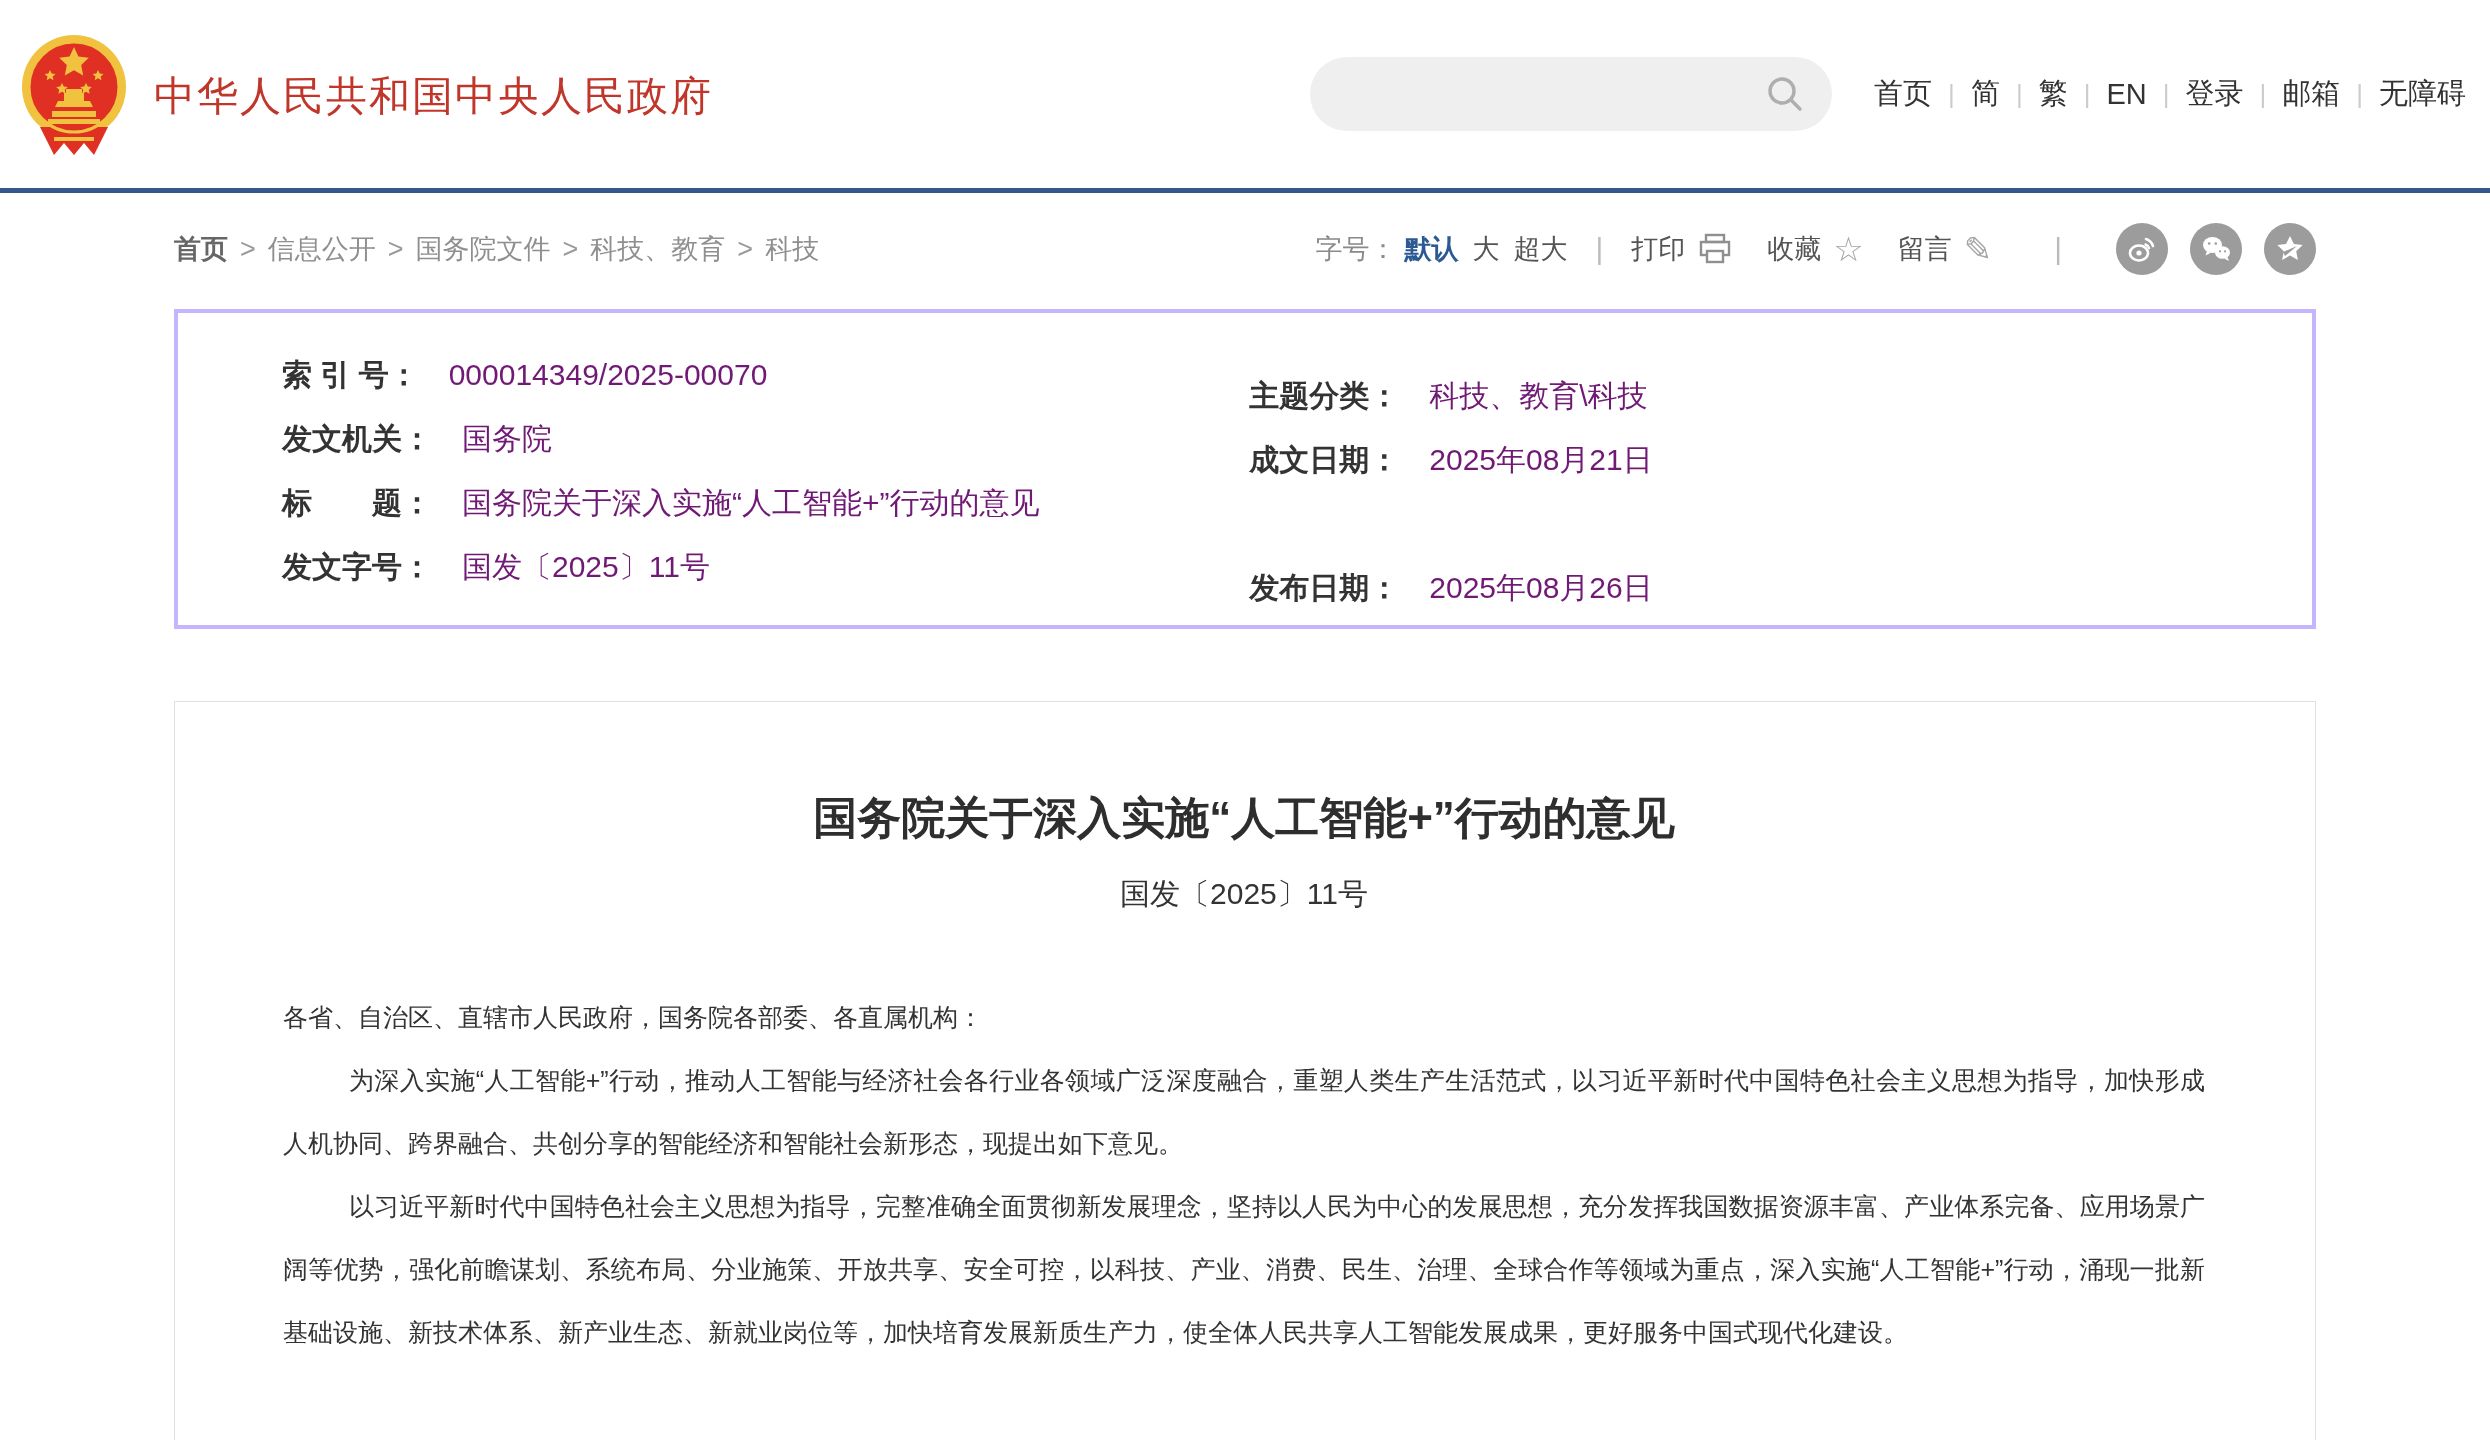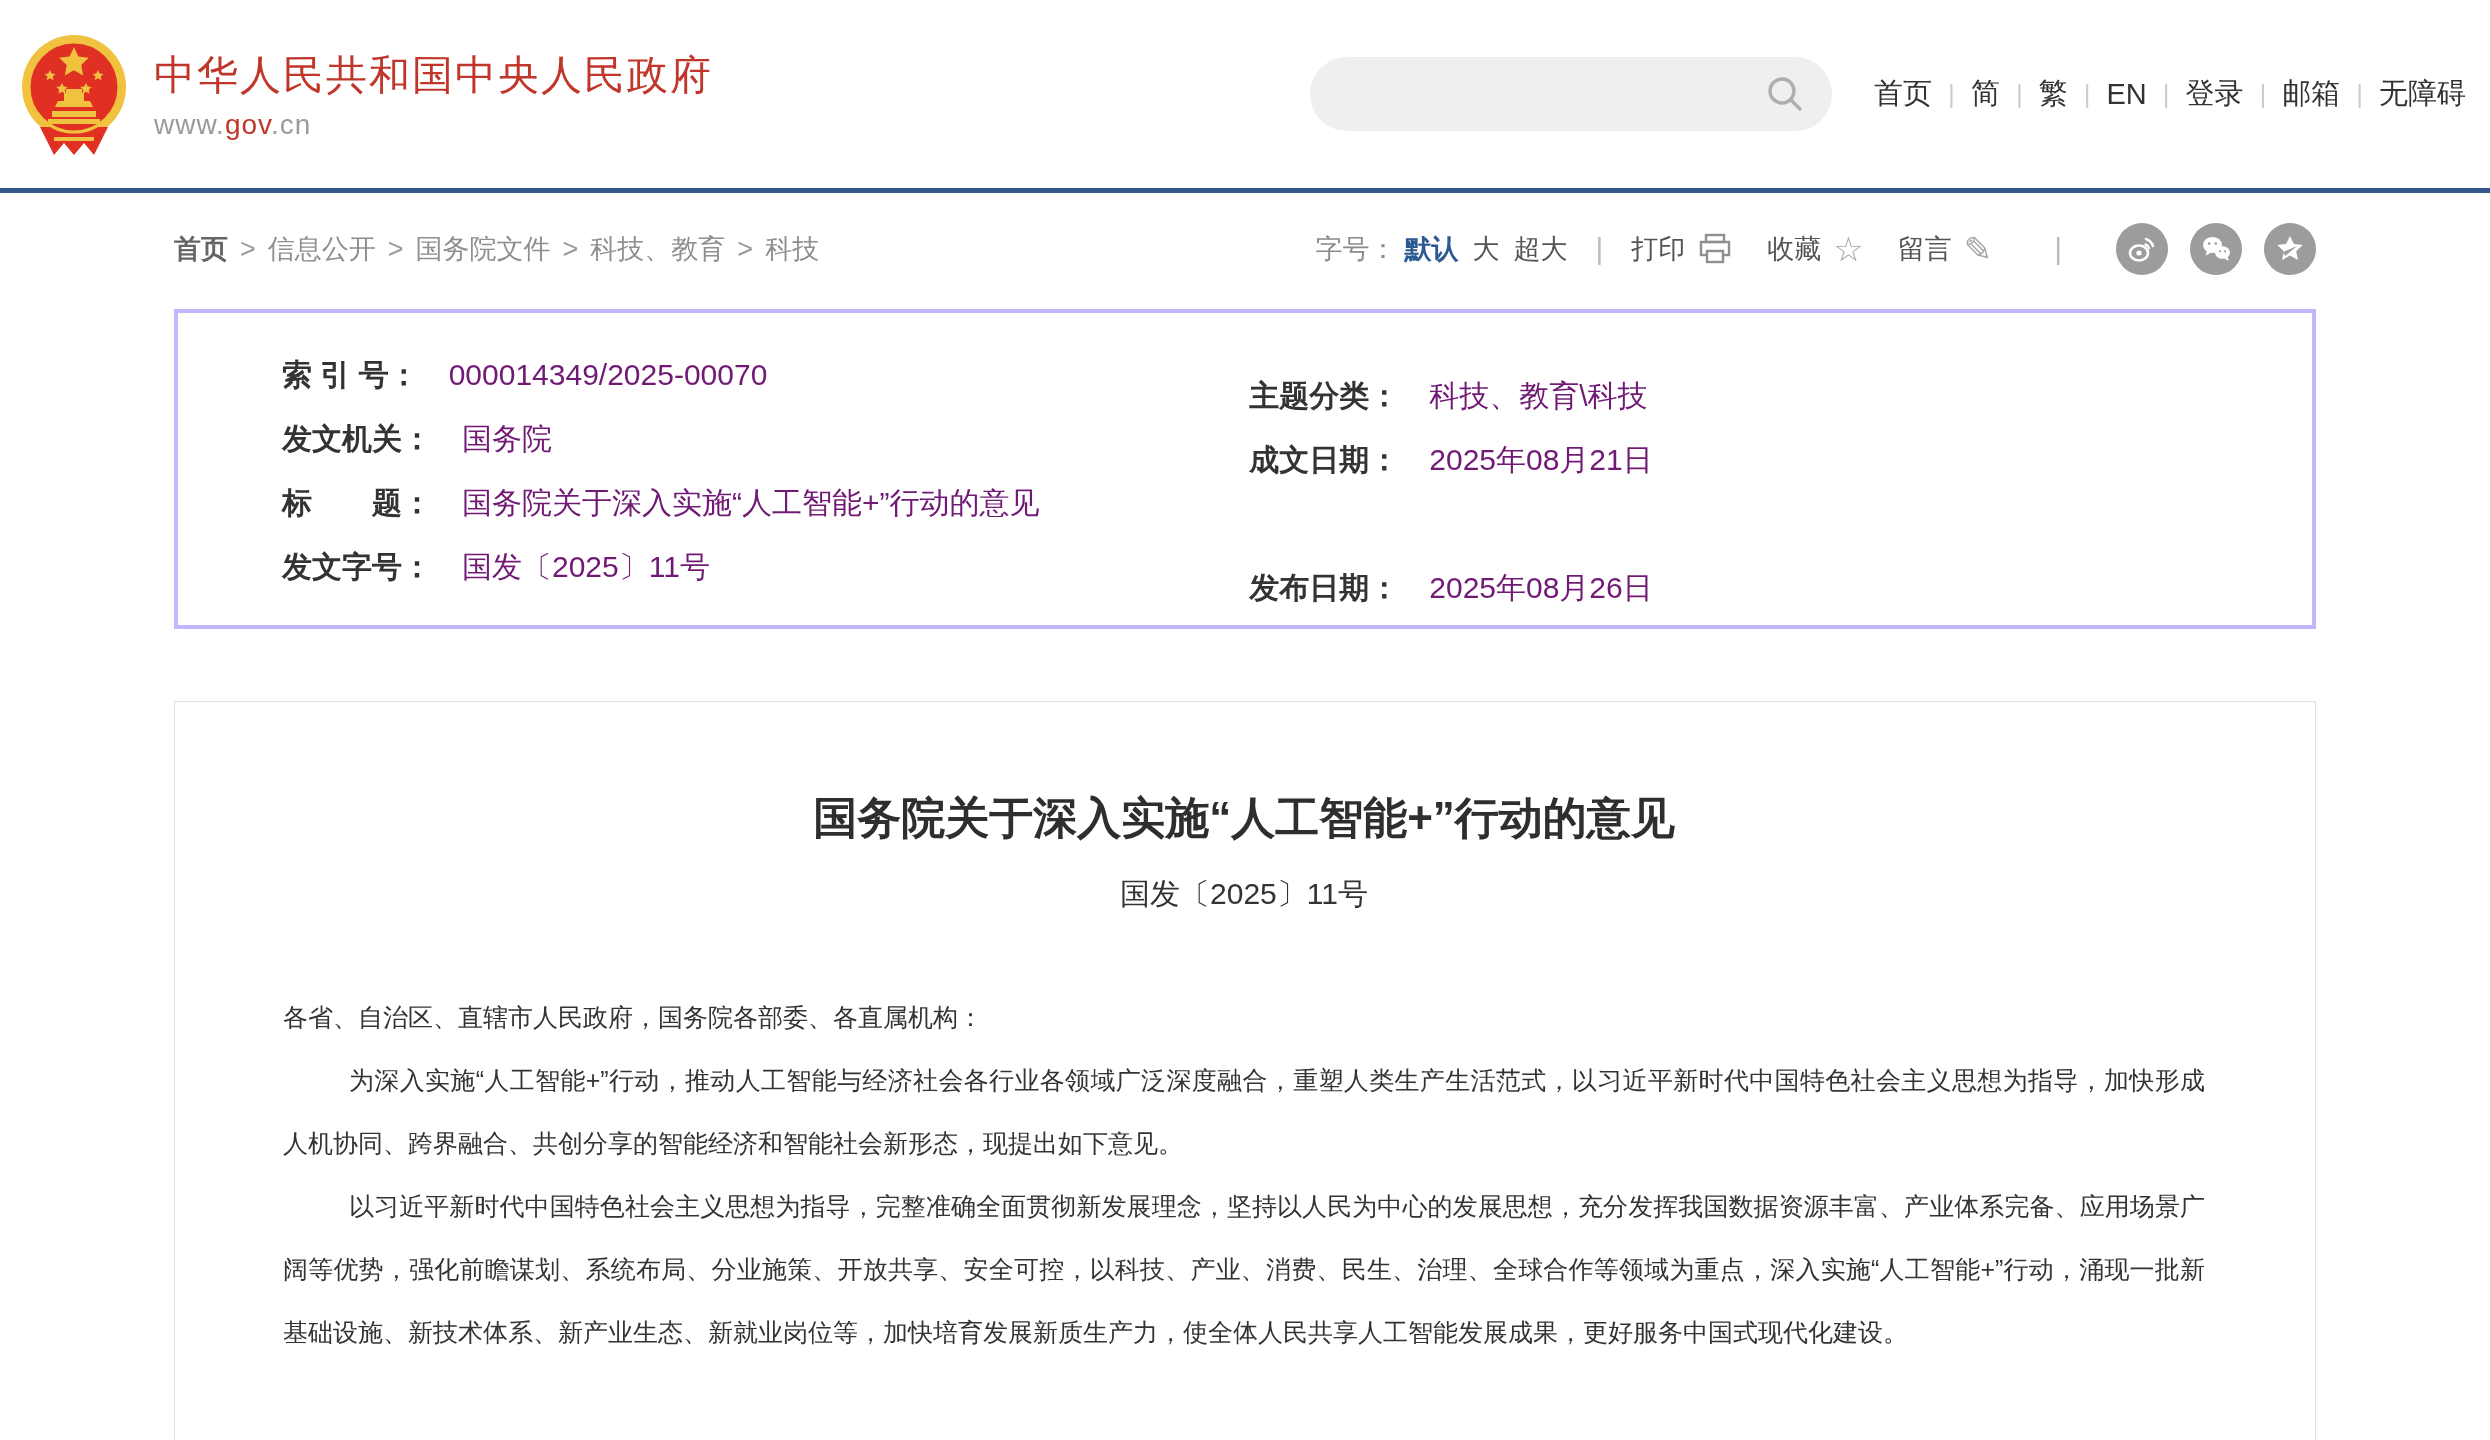--- a/index.html
+++ b/index.html
@@ -90,21 +90,20 @@
       <path d="M42 52 l1.8 3.6 4 .4 -3 2.8 .8 4 -3.6-2 -3.6 2 .8-4 -3-2.8 4-.4 z" fill="#f0c23f"></path>
       <path d="M66 52 l1.8 3.6 4 .4 -3 2.8 .8 4 -3.6-2 -3.6 2 .8-4 -3-2.8 4-.4 z" fill="#f0c23f"></path>
       <path d="M38 70 h32 l3 6 h-38 z" fill="#f0c23f"></path>
       <path d="M44 62 h20 v8 h-20 z" fill="#f0c23f"></path>
       <path d="M46 58 h16 v4 h-16 z" fill="#f0c23f"></path>
       <path d="M32 80 h44 v6 h-44 z" fill="#f0c23f"></path>
       <path d="M28 88 h52 v5 h-52 z" fill="#f0c23f"></path>
     </svg>
     <div class="logo-text">
       <div class="site-title">中华人民共和国中央人民政府</div>
-      <div class="site-url"><span>www.</span><span class="gov">gov</span><span>.cn</span></div>
     </div>
   </div>
 
   <div class="header-right">
     <div class="search-box">
       <input class="search-input" type="text" value="" style="">
       <svg class="search-icon" viewBox="0 0 42 42">
         <circle cx="18" cy="18" r="12" fill="none" stroke="#aeaeae" stroke-width="3.4"></circle>
         <line x1="27" y1="27" x2="36" y2="36" stroke="#aeaeae" stroke-width="3.4" stroke-linecap="round"></line>
       </svg>

